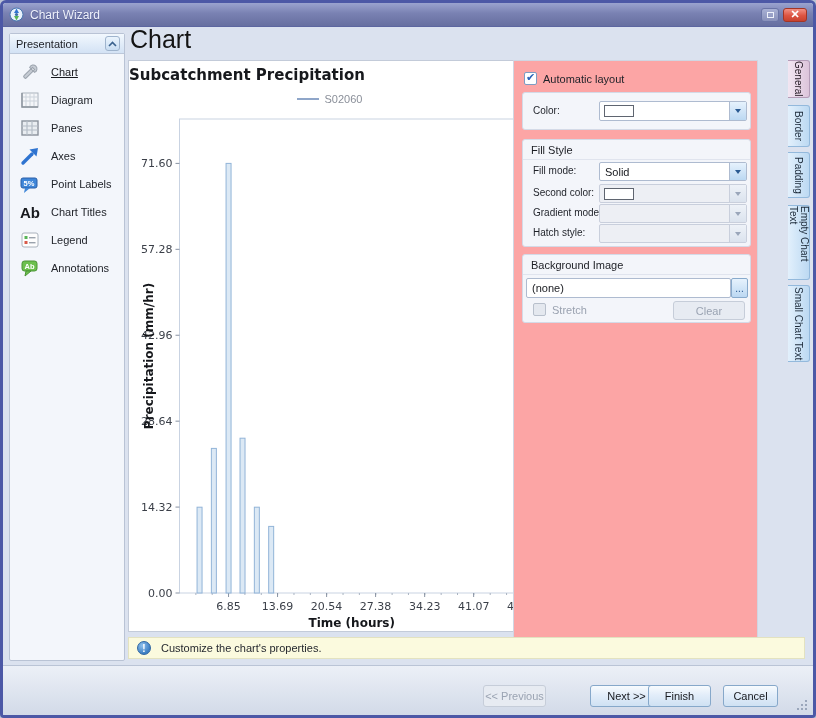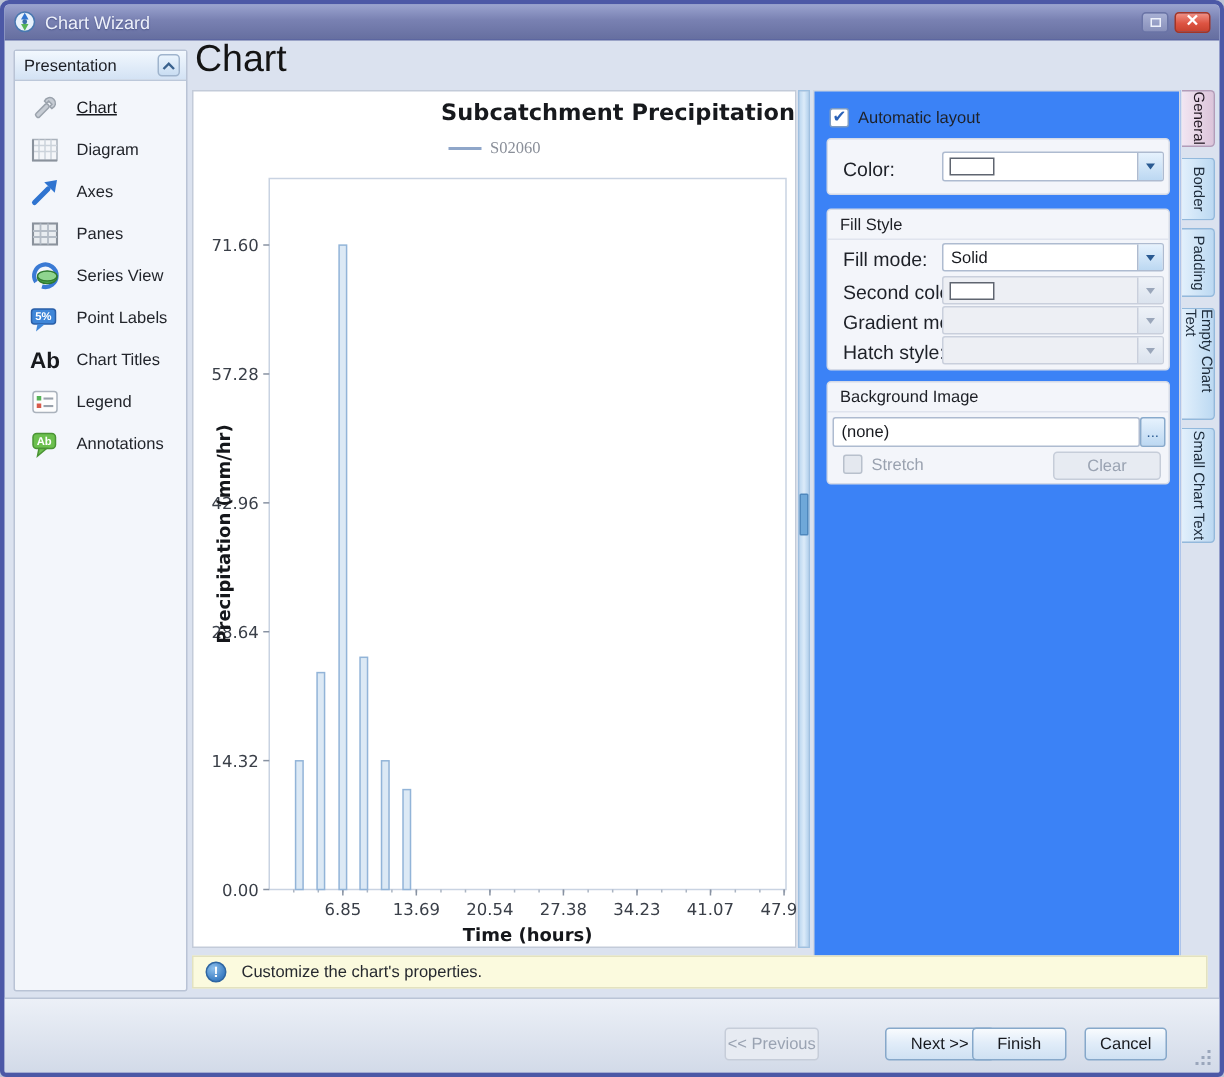--- a/index.html
+++ b/index.html
@@ -30,49 +30,49 @@
   .sb-items{padding-top:4px;}
   .sb-item{height:28px;display:flex;align-items:center;padding-left:8px;cursor:default;}
   .sb-item .ic{width:24px;height:22px;margin-right:9px;flex:0 0 auto;}
   .sb-item .lbl{font-size:11px;color:#22252b;}
   .sb-item.selected .lbl{text-decoration:underline;color:#17191e;}
   
   .heading{position:absolute;left:127px;top:22px;font-size:25px;color:#141414;}
   
   .preview{position:absolute;left:125px;top:57px;width:403px;height:572px;
     background:#fff;border:1px solid #c3cbd9;}
-  .chart-title{position:absolute;left:0;right:0;top:5px;text-align:right;
+  .chart-title{position:absolute;left:0;right:0;top:5px;text-align:left;
     font-family:"DejaVu Sans",sans-serif;font-size:15px;font-weight:bold;color:#17191d;}
   .chart-legend{position:absolute;left:0;right:0;top:32px;display:flex;
     align-items:center;justify-content:center;gap:6px;}
   .legend-line{display:inline-block;width:22px;height:2px;background:#8fa6c9;}
-  .legend-text{font-family:Liberation Serif, serif;font-size:11px;color:#8a8f99;}
+  .legend-text{font-family:Liberation Sans, sans-serif;font-size:11px;color:#8a8f99;}
   #plot-svg{position:absolute;left:0;top:0;}
   #plot-svg .tick{font-family:"DejaVu Sans",sans-serif;font-size:11px;fill:#3a3f48;}
   #plot-svg .axis-title{font-family:"DejaVu Sans",sans-serif;font-size:12px;font-weight:bold;fill:#15171b;}
   
   .splitter{position:absolute;left:529px;top:57px;width:8px;height:572px;
     background:linear-gradient(90deg,#bdd8f0,#dcebf9 50%,#b4d2ee);border:1px solid #9fc0e0;}
   .splitter .grip{position:absolute;left:0px;top:268px;width:6px;height:28px;
     background:#6fa8d9;border:1px solid #4f88bd;border-radius:1px;}
   
-  .options{position:absolute;left:539px;top:57px;width:245px;height:578px;
-    background:#3b82f6;border:1px solid #d0d6e2;}
+  .options{position:absolute;left:510px;top:57px;width:245px;height:578px;
+    background:#fca5a5;border:1px solid #d0d6e2;}
   .chk-row{position:absolute;left:10px;top:11px;display:flex;align-items:center;gap:6px;}
   .checkbox{width:13px;height:13px;background:#fff;border:1px solid #7e9cc2;border-radius:2px;
     position:relative;}
   .checkbox.checked::after{content:"✔";position:absolute;left:1px;top:-2px;
     font-size:11px;color:#2a62b8;}
   .checkbox.disabled{background:#e4e8ef;border-color:#b8c0cc;}
   .chk-label{font-size:11px;color:#1e2averted128;color:#1e2128;}
   .group{position:absolute;left:8px;width:229px;background:#f3f5fa;
     border:1px solid #d4dae7;border-radius:3px;}
   .group-header{font-size:11px;color:#1c1e24;padding:4px 8px 3px 8px;
     border-bottom:1px solid #e0e4ee;}
-  .row-label{position:absolute;left:10px;font-size:13px;color:#1e2128;
+  .row-label{position:absolute;left:10px;font-size:10px;color:#1e2128;
     max-width:66px;white-space:nowrap;overflow:hidden;}
   .combo{position:absolute;left:76px;width:148px;height:20px;background:#fff;
     border:1px solid #aebbd0;border-radius:2px;display:flex;align-items:center;gap:12px;}
   .combo .val{flex:1 1 auto;font-size:11px;color:#17191e;padding-left:5px;}
   .combo .swatch{width:30px;height:12px;margin-left:4px;background:#fff;
     border:1px solid #5f6570;}
   .drop-btn{width:17px;height:100%;margin-left:auto;border-left:1px solid #aebbd0;
     background:linear-gradient(#e6f2fd,#bcd8f2);display:flex;align-items:center;justify-content:center;}
   .drop-btn::after{content:"";border-left:3px solid transparent;border-right:3px solid transparent;
     border-top:4px solid #2a5a92;}
@@ -156,39 +156,31 @@
       <div class="sb-item">
         <svg class="ic" viewBox="0 0 22 22">
           <rect x="3" y="4" width="16" height="14" fill="#f4f6f9" stroke="#aab2bc"></rect>
           <path d="M3 8 h16 M3 12 h16 M7 4 v14 M11 4 v14 M15 4 v14" stroke="#ccd3db" stroke-width="1"></path>
           <path d="M3 4 v14 h16" fill="none" stroke="#8a929c" stroke-width="1.4"></path>
         </svg>
         <span class="lbl">Diagram</span>
       </div>
       <div class="sb-item">
         <svg class="ic" viewBox="0 0 22 22">
+          <rect x="3" y="4" width="16" height="14" fill="#e9edf1" stroke="#8a929c" stroke-width="1.4"></rect>
+          <path d="M3 9 h16 M3 13 h16 M8 4 v14 M13 4 v14" stroke="#b4bcc6" stroke-width="1.2"></path>
+        </svg>
+        <span class="lbl">Panes</span>
+      </div>
+      <div class="sb-item">
+        <svg class="ic" viewBox="0 0 22 22">
           <path d="M4 18 L13 9" stroke="#2f74d0" stroke-width="3.4" stroke-linecap="round"></path>
           <path d="M10.5 4.5 L19 3 L17.5 11.5 Z" fill="#2f74d0"></path>
         </svg>
         <span class="lbl">Axes</span>
-      </div>
-      <div class="sb-item">
-        <svg class="ic" viewBox="0 0 22 22">
-          <rect x="3" y="4" width="16" height="14" fill="#e9edf1" stroke="#8a929c" stroke-width="1.4"></rect>
-          <path d="M3 9 h16 M3 13 h16 M8 4 v14 M13 4 v14" stroke="#b4bcc6" stroke-width="1.2"></path>
-        </svg>
-        <span class="lbl">Panes</span>
-      </div>
-      <div class="sb-item">
-        <svg class="ic" viewBox="0 0 22 22">
-          <path d="M5 15 a7.5 7.5 0 1 1 4 3" fill="none" stroke="#3a7ad4" stroke-width="2.8"></path>
-          <ellipse cx="12.5" cy="12" rx="6.5" ry="4" fill="#57b457" stroke="#2f7a2f"></ellipse>
-          <ellipse cx="12.5" cy="11" rx="6.5" ry="3.4" fill="#8fd48f" stroke="#2f7a2f"></ellipse>
-        </svg>
-        <span class="lbl">Series View</span>
       </div>
       <div class="sb-item">
         <svg class="ic" viewBox="0 0 22 22">
           <rect x="2" y="5" width="16" height="10" rx="2" fill="#3f86d8" stroke="#2a5fa8"></rect>
           <path d="M6 15 L5 20 L11 15 Z" fill="#3f86d8"></path>
           <text x="10" y="12.6" font-size="7.5" font-weight="bold" fill="#ffffff" text-anchor="middle">5%</text>
         </svg>
         <span class="lbl">Point Labels</span>
       </div>
       <div class="sb-item">

